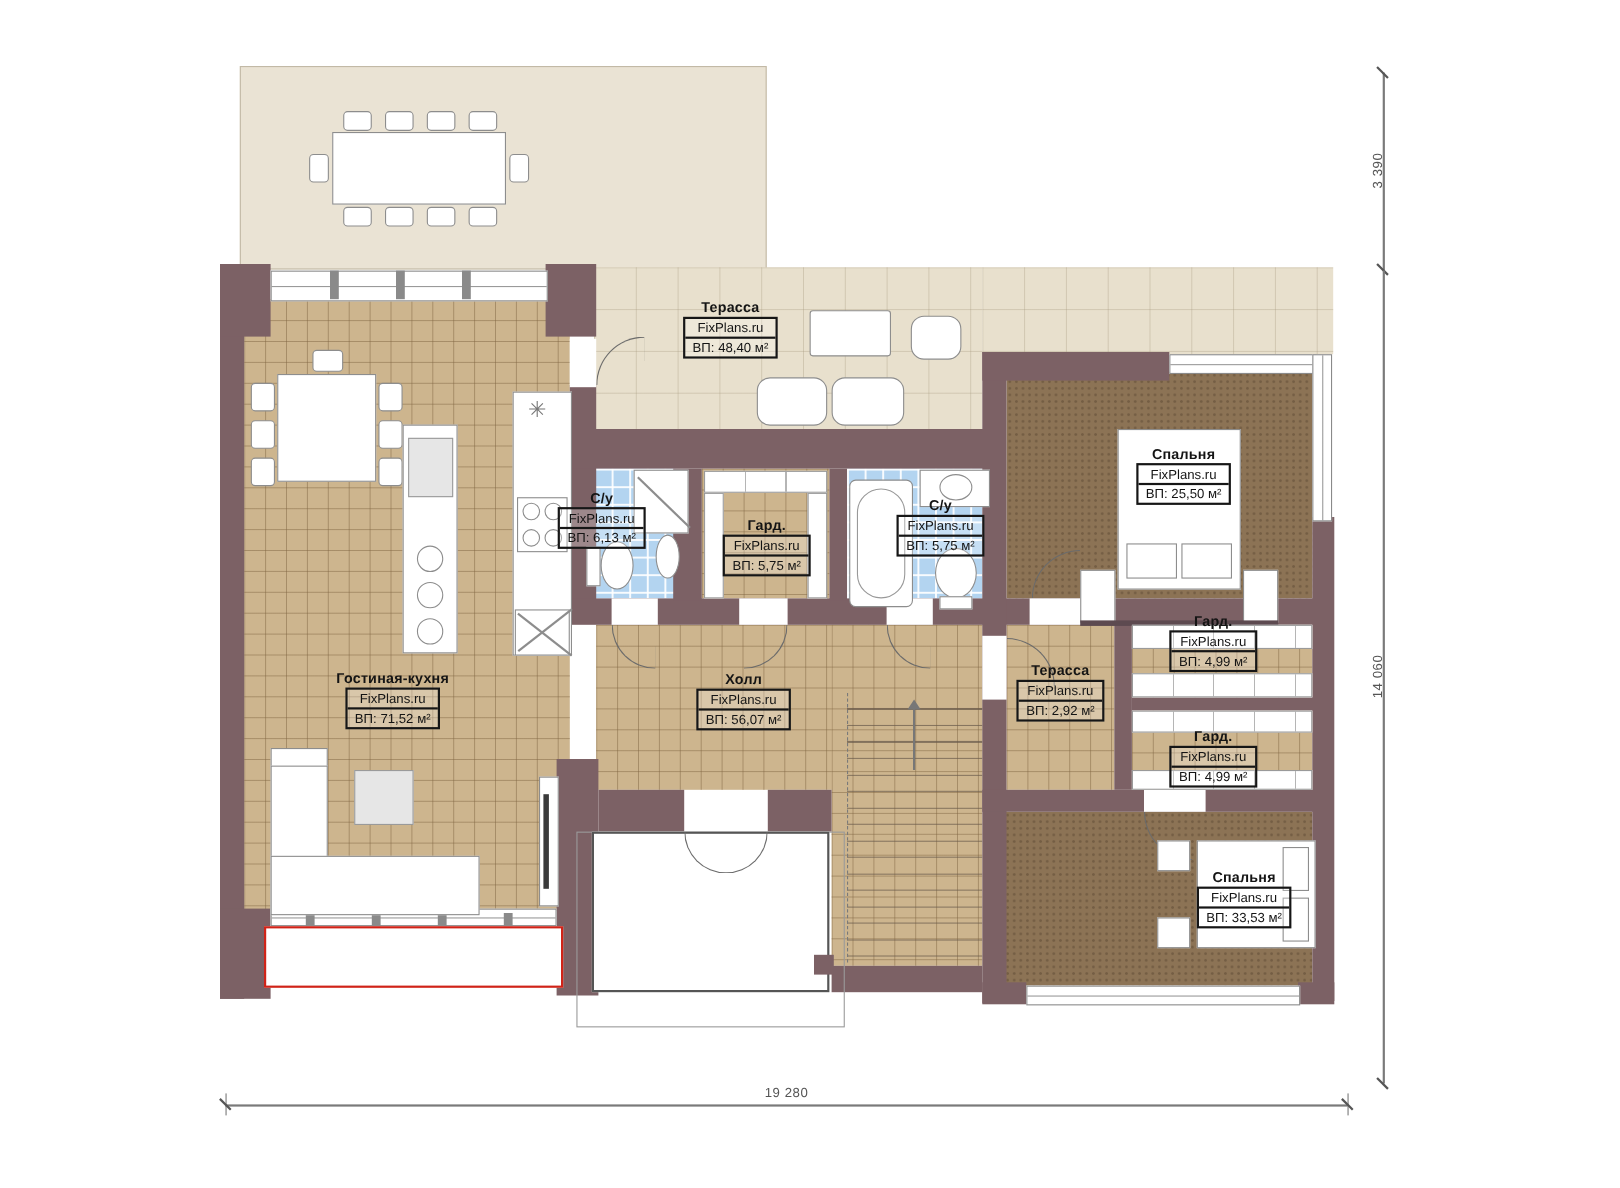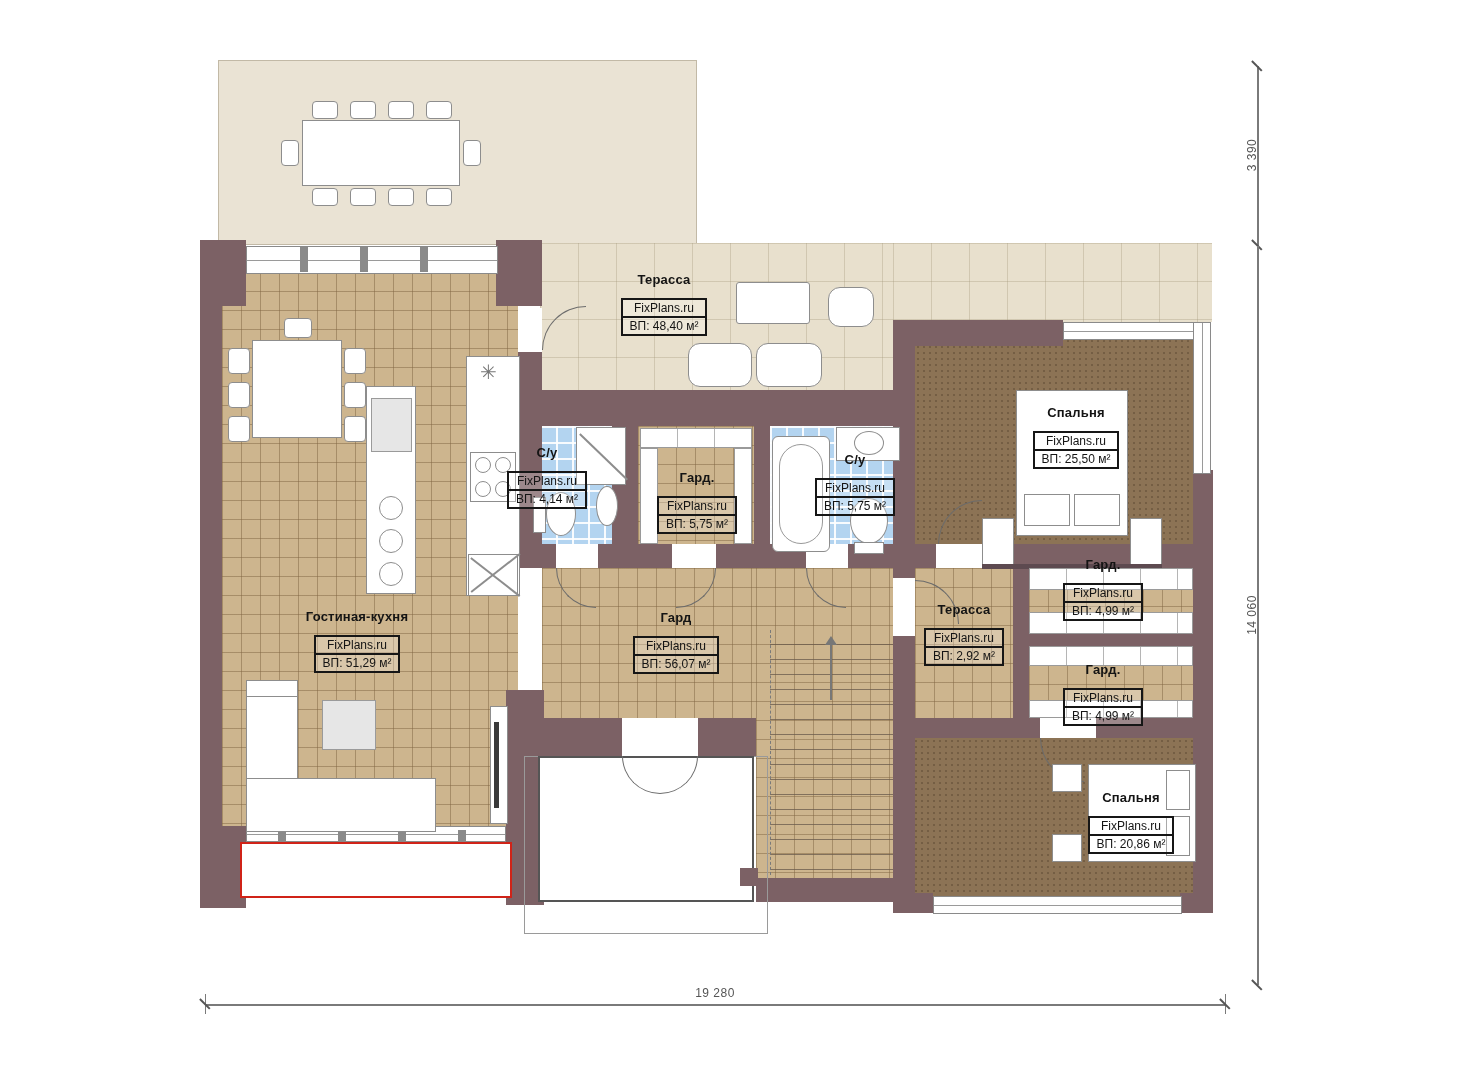--- a/index.html
+++ b/index.html
@@ -36,21 +36,21 @@
   .oval{border-radius:50%;}
   .arc{box-sizing:border-box;background:transparent;}
   .stairs{background-image:repeating-linear-gradient(to bottom,transparent 0 14px,rgba(105,90,75,.75) 14px 15px);
           border-left:1px dashed #7a7a7a;box-sizing:border-box;}
   .shelf{background:#fff;border:1.5px solid #9a9a9a;box-sizing:border-box;
         background-image:repeating-linear-gradient(90deg,transparent 0 36px,#b5b5b5 36px 37px);}
   .xline{position:absolute;background:#8d8d8d;height:1.5px;transform-origin:left center;}
   .redwin{background:#fff;border:2.5px solid #d02318;box-sizing:border-box;}
   
   .rlabel{position:absolute;text-align:center;color:#141414;z-index:40;}
-  .rname{font-size:13px;font-weight:bold;letter-spacing:.2px;margin-bottom:11px;}
+  .rname{font-size:13px;font-weight:bold;letter-spacing:.2px;margin-bottom:1px;}
   .rbox{display:inline-block;border:2px solid #161616;background:rgba(255,255,255,.25);}
   .rwm{font-size:12px;padding:1px 7px;border-bottom:2px solid #161616;white-space:nowrap;}
   .rarea{font-size:12px;padding:1px 7px;white-space:nowrap;}
   
   .dline{background:#7a7a7a;}
   .dtick{background:#555;width:14px;height:1.5px;transform:rotate(45deg);}
   .dtext{color:#555;font-size:12px;text-align:center;letter-spacing:.5px;}
   .rot{transform:rotate(-90deg);}
 </style>
 </head>
@@ -237,21 +237,21 @@
     <div class="rbox">
       <div class="rwm">FixPlans.ru</div>
       <div class="rarea">ВП: 25,50 м²</div>
     </div>
   </div>
 
   <div class="rlabel" style="left:501px;top:445px;width:92px;">
     <div class="rname">С/у</div>
     <div class="rbox">
       <div class="rwm">FixPlans.ru</div>
-      <div class="rarea">ВП: 4,14 м²</div>
+      <div class="rarea">ВП: 6,13 м²</div>
     </div>
   </div>
 
   <div class="rlabel" style="left:648px;top:470px;width:98px;">
     <div class="rname">Гард.</div>
     <div class="rbox">
       <div class="rwm">FixPlans.ru</div>
       <div class="rarea">ВП: 5,75 м²</div>
     </div>
   </div>
@@ -261,26 +261,26 @@
     <div class="rbox">
       <div class="rwm">FixPlans.ru</div>
       <div class="rarea">ВП: 5,75 м²</div>
     </div>
   </div>
 
   <div class="rlabel" style="left:293px;top:609px;width:128px;">
     <div class="rname">Гостиная-кухня</div>
     <div class="rbox">
       <div class="rwm">FixPlans.ru</div>
-      <div class="rarea">ВП: 51,29 м²</div>
+      <div class="rarea">ВП: 71,52 м²</div>
     </div>
   </div>
 
   <div class="rlabel" style="left:622px;top:610px;width:108px;">
-    <div class="rname">Гард</div>
+    <div class="rname">Холл</div>
     <div class="rbox">
       <div class="rwm">FixPlans.ru</div>
       <div class="rarea">ВП: 56,07 м²</div>
     </div>
   </div>
 
   <div class="rlabel" style="left:917px;top:602px;width:94px;">
     <div class="rname">Терасса</div>
     <div class="rbox">
       <div class="rwm">FixPlans.ru</div>
@@ -301,21 +301,21 @@
     <div class="rbox">
       <div class="rwm">FixPlans.ru</div>
       <div class="rarea">ВП: 4,99 м²</div>
     </div>
   </div>
 
   <div class="rlabel" style="left:1076px;top:790px;width:110px;">
     <div class="rname">Спальня</div>
     <div class="rbox">
       <div class="rwm">FixPlans.ru</div>
-      <div class="rarea">ВП: 20,86 м²</div>
+      <div class="rarea">ВП: 33,53 м²</div>
     </div>
   </div>
 
   <div class="abs dline" style="left:1257px;top:66px;width:1.5px;height:180px;"></div>
   <div class="abs dtick" style="left:1250px;top:65px;"></div>
   <div class="abs dtick" style="left:1250px;top:244px;"></div>
   <div class="abs dtext rot" style="left:1212px;top:148px;width:80px;height:14px;">3 390</div>
 
   <div class="abs dline" style="left:1257px;top:246px;width:1.5px;height:739px;"></div>
   <div class="abs dtick" style="left:1250px;top:984px;"></div>

